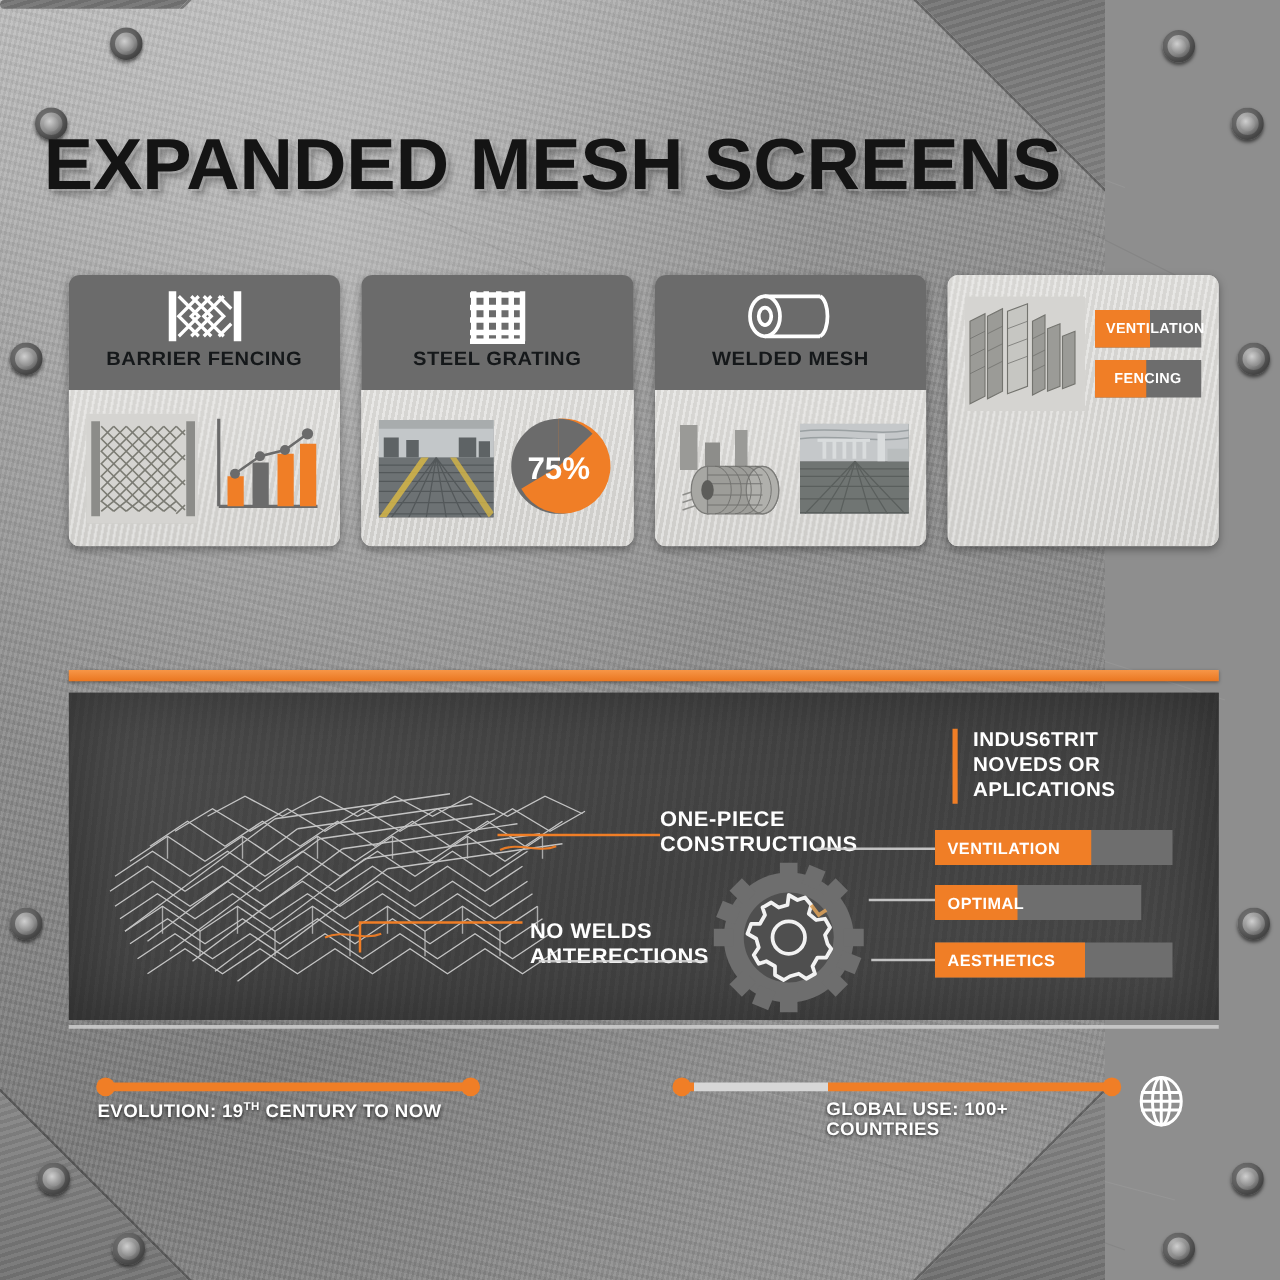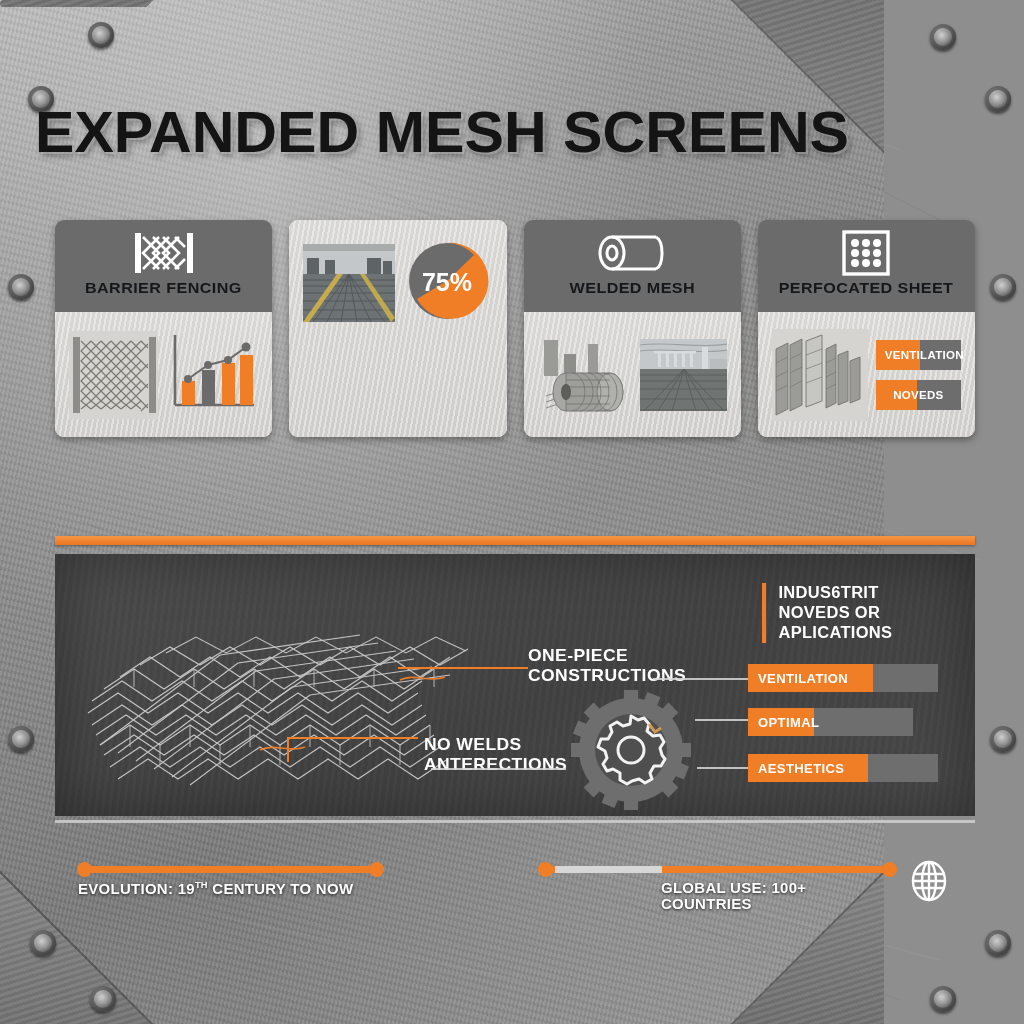--- a/index.html
+++ b/index.html
@@ -294,20 +294,31 @@
               <circle cx="42" cy="36" r="4" fill="#6b6b6b"></circle>
               <circle cx="62" cy="31" r="4" fill="#6b6b6b"></circle>
               <circle cx="80" cy="18" r="4.5" fill="#6b6b6b"></circle>
             </svg>
           </div>
         </div>
       </div>
     </div>
 
     <div class="card">
+      <div class="card-head">
+        <div class="hd-icon">
+          <svg width="50" height="46" viewBox="0 0 50 46">
+            <g stroke="#fff" stroke-width="4.4">
+              <path d="M6 3 V43 M16 3 V43 M26 3 V43 M36 3 V43 M45 3 V43"></path>
+              <path d="M3 6 H47 M3 16 H47 M3 26 H47 M3 36 H47 M3 43 H47"></path>
+            </g>
+          </svg>
+        </div>
+        <div class="card-title">STEEL GRATING</div>
+      </div>
       <div class="card-body">
         <div class="card-visual">
           <div class="photo photo-grate">
             <svg width="92" height="78" viewBox="0 0 92 78">
               <rect width="92" height="78" fill="#9ea3a5"></rect>
               <rect width="92" height="30" fill="#c3c7c9"></rect>
               <rect y="0" width="92" height="7" fill="#a8acad"></rect>
               <g fill="#5e6365">
                 <rect x="4" y="14" width="12" height="16"></rect>
                   <rect x="22" y="16" width="10" height="14"></rect>
@@ -392,39 +403,20 @@
                 <path d="M0 36 H88 M0 42 H88 M0 50 H88 M0 60 H88 M0 71 H88"></path>
                 <path d="M44 30 L4 72 M44 30 L18 72 M44 30 L32 72 M44 30 L56 72 M44 30 L70 72 M44 30 L84 72"></path>
               </g>
             </svg>
           </div>
         </div>
       </div>
     </div>
 
     <div class="card">
-      <div class="card-head">
-        <div class="hd-icon">
-          <svg width="48" height="46" viewBox="0 0 48 46">
-            <rect x="2" y="2" width="44" height="42" fill="none" stroke="#fff" stroke-width="3.4"></rect>
-            <g fill="#fff">
-              <circle cx="13" cy="13" r="4"></circle>
-                <circle cx="24" cy="13" r="4"></circle>
-                <circle cx="35" cy="13" r="4"></circle>
-              <circle cx="13" cy="23" r="4"></circle>
-                <circle cx="24" cy="23" r="4"></circle>
-                <circle cx="35" cy="23" r="4"></circle>
-              <circle cx="13" cy="33" r="4"></circle>
-                <circle cx="24" cy="33" r="4"></circle>
-                <circle cx="35" cy="33" r="4"></circle>
-            </g>
-          </svg>
-        </div>
-        <div class="card-title">PERFOCATED SHEET</div>
-      </div>
       <div class="card-body">
         <div class="card-visual">
           <div class="photo photo-perf">
             <svg width="96" height="92" viewBox="0 0 96 92">
               <rect width="96" height="92" fill="#d5d4d1"></rect>
               <g fill="#9b9b97" stroke="#74746f" stroke-width=".9">
                 <path d="M4 20 L16 14 L16 80 L4 86 Z"></path>
                 <path d="M18 16 L30 10 L30 76 L18 82 Z"></path>
                 <path d="M34 12 L50 6  L50 72 L34 78 Z" fill="#c6c6c2"></path>
                 <path d="M54 20 L64 15 L64 74 L54 79 Z"></path>
@@ -439,21 +431,21 @@
               </g>
             </svg>
           </div>
           <div class="pbars">
             <div class="pbar">
               <div class="pbar-fill" style="width:52%"></div>
               <div class="pbar-label">VENTILATION</div>
             </div>
             <div class="pbar">
               <div class="pbar-fill" style="width:48%"></div>
-              <div class="pbar-label" style="justify-content:center;padding-left:0">NOVEDS</div>
+              <div class="pbar-label" style="justify-content:center;padding-left:0">FENCING</div>
             </div>
           </div>
         </div>
       </div>
     </div>
   </div>
 
   <div class="divider"></div>
 
   <div class="panel"></div>

